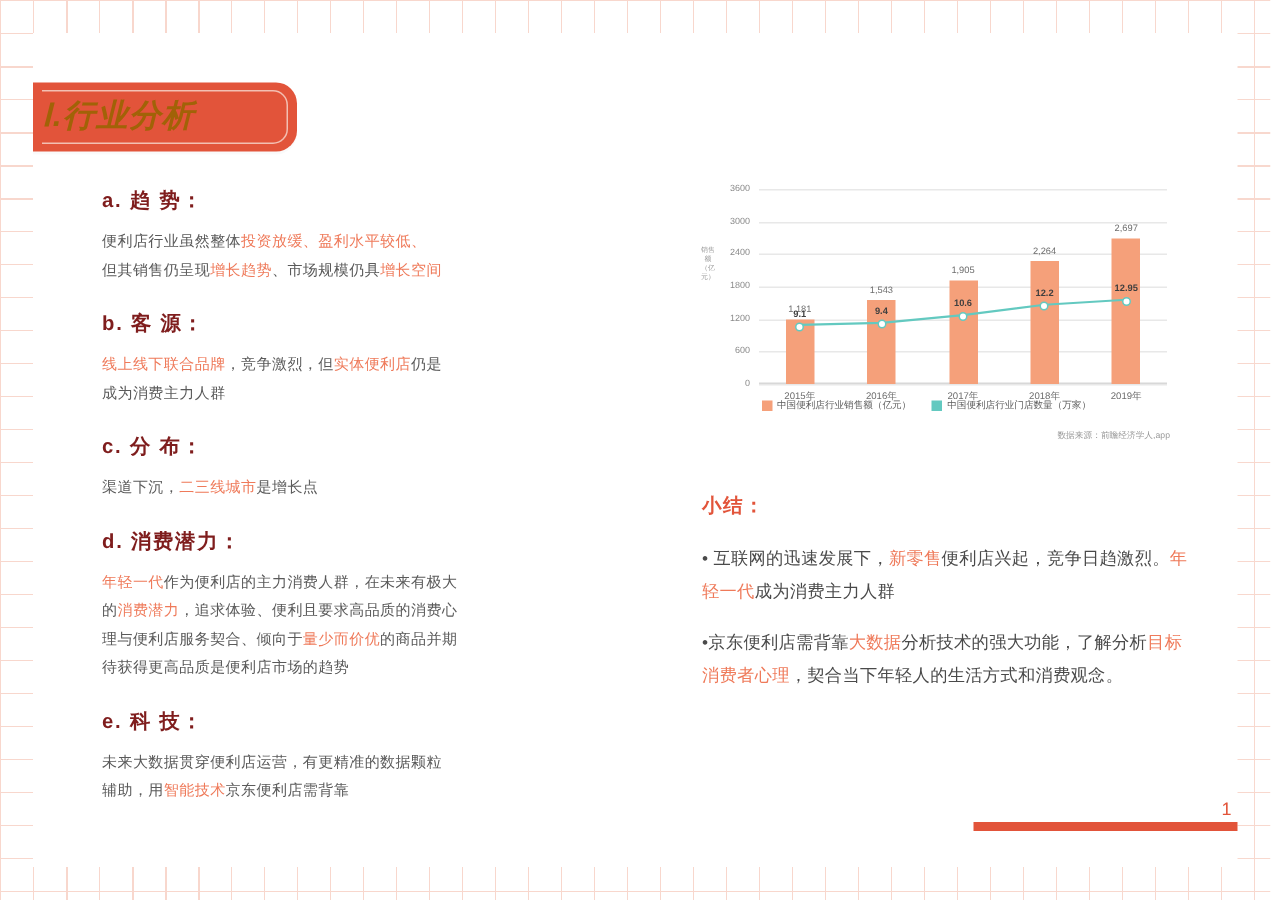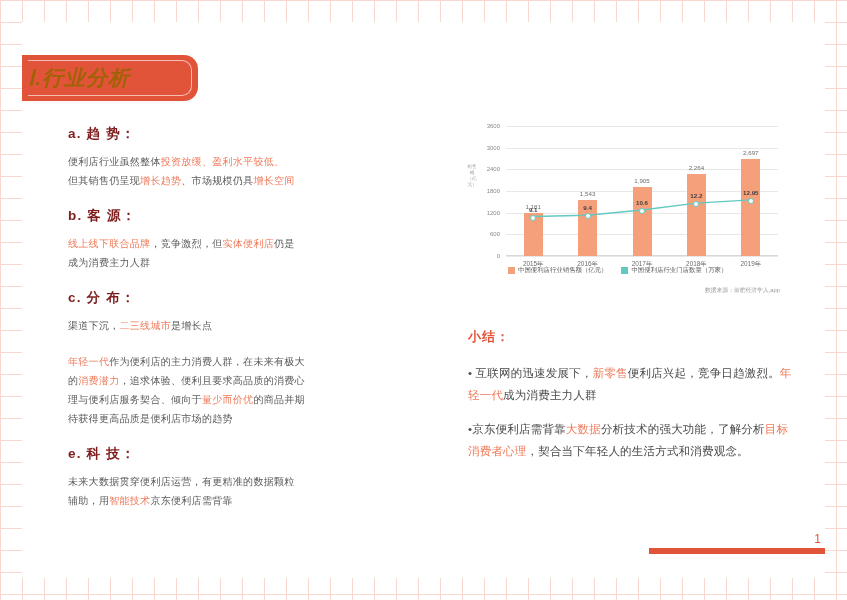--- a/index.html
+++ b/index.html
@@ -240,20 +240,21 @@
           <div><span class="">成为消费主力人群</span></div>
         </div>
       </div>
       <div class="sec">
         <div class="sec-head">c. 分 布：</div>
         <div class="sec-body">
           <div><span class="">渠道下沉，</span><span class="hl">二三线城市</span><span class="">是增长点</span></div>
         </div>
       </div>
       <div class="sec">
+        <div class="sec-head">d. 消费潜力：</div>
         <div class="sec-body">
           <div><span class="hl">年轻一代</span><span class="">作为便利店的主力消费人群，在未来有极大</span></div>
           <div><span class="">的</span><span class="hl">消费潜力</span><span class="">，追求体验、便利且要求高品质的消费心</span></div>
           <div><span class="">理与便利店服务契合、倾向于</span><span class="hl">量少而价优</span><span class="">的商品并期</span></div>
           <div><span class="">待获得更高品质是便利店市场的趋势</span></div>
         </div>
       </div>
       <div class="sec">
         <div class="sec-head">e. 科 技：</div>
         <div class="sec-body">

